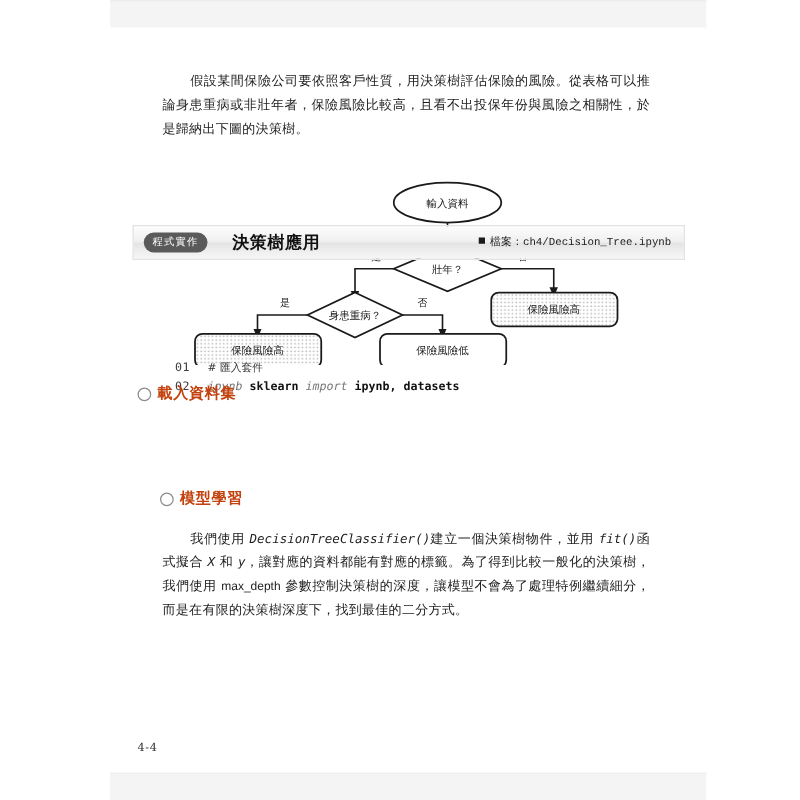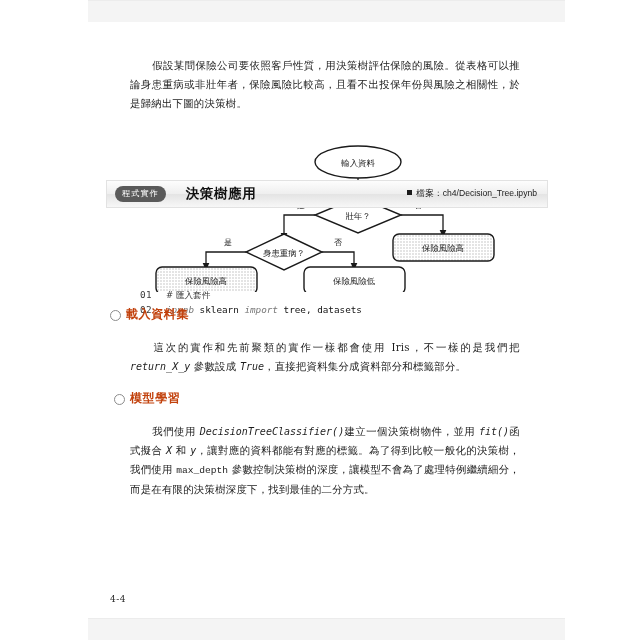--- a/index.html
+++ b/index.html
@@ -56,21 +56,21 @@
     font-family: "DejaVu Sans Mono", "Liberation Mono", monospace;
     font-style: italic;
     font-size: 10px;
     letter-spacing: 0;
   }
   .serif-i {
     font-family: "DejaVu Serif", "Liberation Serif", serif;
     font-size: 10.2px;
   }
   .mono-b {
-    font-family: Liberation Mono, monospace;
+    font-family: Liberation Sans, sans-serif;
     font-size: 9.6px;
     letter-spacing: 0;
     margin-top: 40px;
   }
 
   #intro-para {
     position: absolute;
     left: 42px; top: 24px;
     width: 390px;
   }
@@ -141,21 +141,21 @@
     letter-spacing: 0.2px;
   }
   .file-note .sq {
     display: inline-block;
     width: 5px; height: 5px;
     background: #1b1b1b;
     margin-right: 4px;
     vertical-align: 1px;
   }
   .file-note .fname {
-    font-family: Liberation Sans, sans-serif;
+    font-family: Liberation Mono, monospace;
     letter-spacing: 0;
   }
 
   #sec-para {
     position: absolute;
     left: 42px; top: 192px;
     width: 390px;
   }
 
   
@@ -168,21 +168,21 @@
     margin-top: 28px;
   }
   .code-line { white-space: pre; }
   .ln {
     display: inline-block;
     width: 26px;
     color: #3a3a3a;
     letter-spacing: 0.5px;
   }
   .kw { color: #777777; font-style: italic; }
-  .bd { font-weight: normal; }
+  .bd { font-weight: bold; }
   .cm { color: #333333; font-family: "DejaVu Sans", "Liberation Sans", sans-serif; font-size: 8.6px; }
 
   #code-1 { left: 52px; top: 238px; }
   #code-2 { left: 52px; top: 346px; }
 
   
   .subhead {
     position: absolute;
     font-size: 12px;
     font-weight: bold;
@@ -194,21 +194,21 @@
   }
   .subhead .ring {
     display: inline-block;
     width: 9px; height: 9px;
     border: 1.6px solid #8c8c8c;
     border-radius: 50%;
     margin-right: 5px;
     margin-top: 1px;
   }
   #sub-load { left: 22px; top: 284px; }
-  #sub-train { left: 26px; top: 368px; }
+  #sub-train { left: 40px; top: 368px; }
 
   #load-para { position: absolute; left: 42px; top: 306px; width: 390px; }
   #train-para { position: absolute; left: 42px; top: 390px; width: 390px; }
 
   
   #page-number {
     position: absolute;
     left: 22px; top: 572px;
     font-family: "DejaVu Serif", "Liberation Serif", serif;
     font-size: 9px;
@@ -277,29 +277,28 @@
 
     <div id="section-bar">
       <span class="badge">程式實作</span>
       <span class="sec-title">決策樹應用</span>
       <span class="file-note"><span class="sq"></span><span>檔案：</span><span class="fname">ch4/Decision_Tree.ipynb</span></span>
     </div>
 
 
     <div class="code-block" id="code-1">
       <div class="code-line"><span class="ln">01</span><span class="cm"># 匯入套件</span></div>
-      <div class="code-line"><span class="ln">02</span><span class="kw">ipynb</span><span class="bd"> sklearn </span><span class="kw">import</span><span class="bd"> tree, datasets</span></div>
+      <div class="code-line"><span class="ln">02</span><span class="kw">ipynb</span><span class="bd"> sklearn </span><span class="kw">import</span><span class="bd"> ipynb, datasets</span></div>
     </div>
 
     <div class="subhead" id="sub-load">
         <span class="ring"></span>
         <span>載入資料集</span>
       </div>
 
-    <p class="para" id="load-para"><span class="indent"></span><span>這次的實作和先前聚類的實作一樣都會使用 </span><span class="serif-i">Iris</span><span>，不一樣的是我們把 </span><span class="mono-i">return_X_y</span><span> 參數設成 </span><span class="mono-i">True</span><span>，直接把資料集分成資料部分和標籤部分。</span></p>
 
 
     <div class="subhead" id="sub-train">
         <span class="ring"></span>
         <span>模型學習</span>
       </div>
 
     <p class="para" id="train-para"><span class="indent"></span><span>我們使用 </span><span class="mono-i">DecisionTreeClassifier()</span><span>建立一個決策樹物件，並用 </span><span class="mono-i">fit()</span><span>函式擬合 </span><span class="mono-i">X</span><span> 和 </span><span class="mono-i">y</span><span>，讓對應的資料都能有對應的標籤。為了得到比較一般化的決策樹，我們使用 </span><span class="mono-b">max_depth</span><span> 參數控制決策樹的深度，讓模型不會為了處理特例繼續細分，而是在有限的決策樹深度下，找到最佳的二分方式。</span></p>
 
     <div id="page-number">4-4</div>

